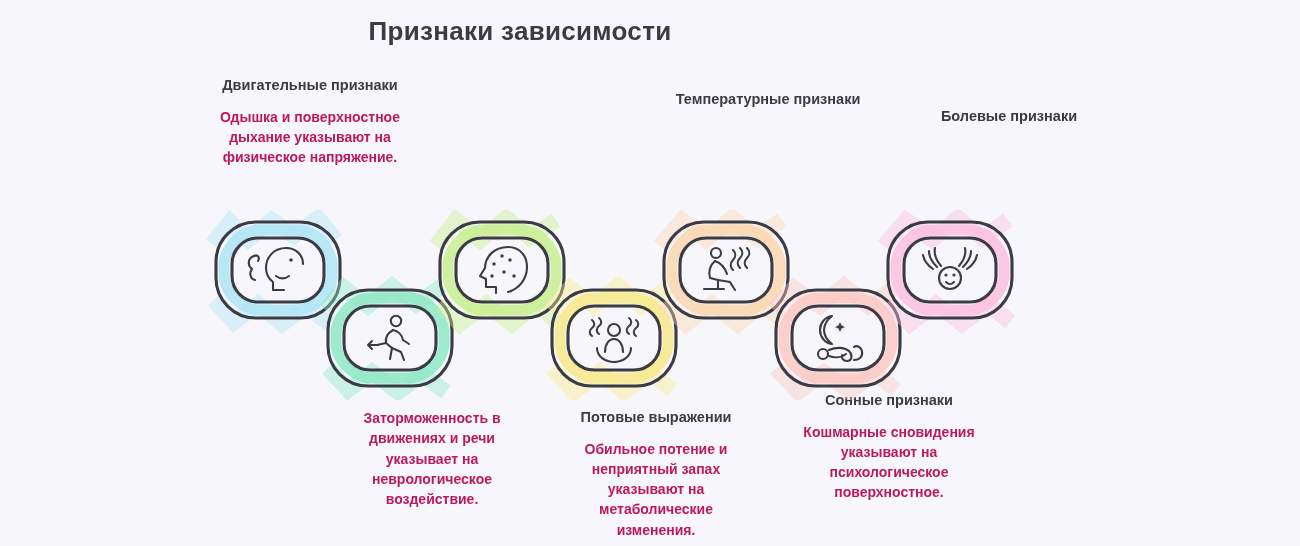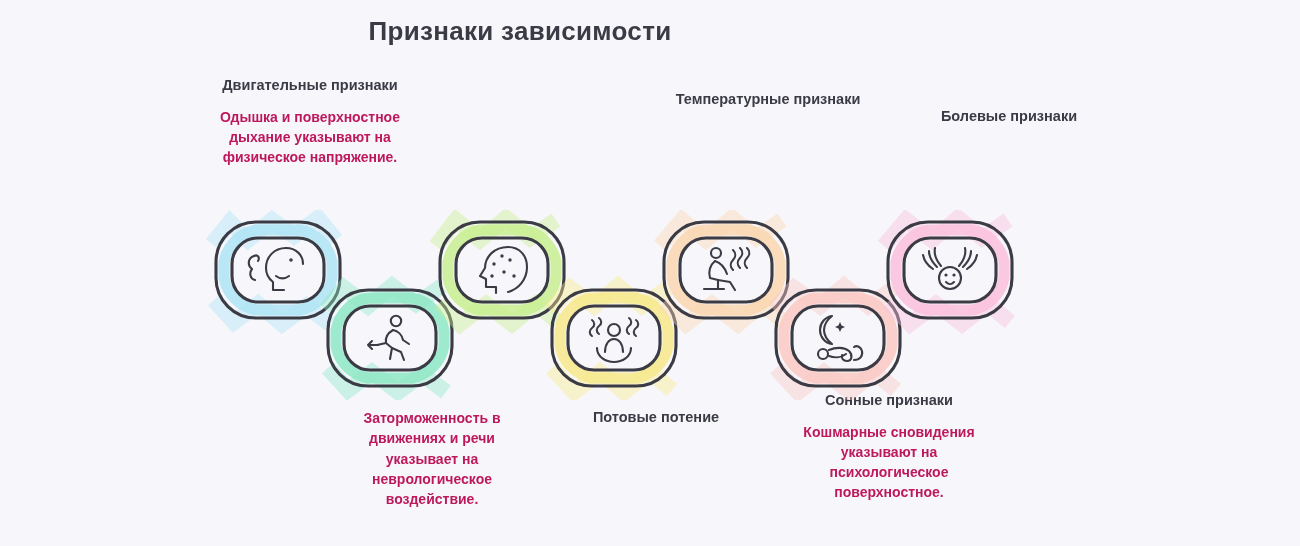--- a/index.html
+++ b/index.html
@@ -105,21 +105,22 @@
   <div class="label-title">Температурные признаки</div>
 </div>
 <div class="label-block" id="lbl-top-3">
   <div class="label-title">Болевые признаки</div>
 </div>
 
 <div class="label-block" id="lbl-bot-0">
   <div class="label-desc">Заторможенность в движениях и речи указывает на неврологическое воздействие.</div>
 </div>
 <div class="label-block" id="lbl-bot-1">
-  <div class="label-title">Потовые потение</div>
+  <div class="label-title">Потовые выражении</div>
+  <div class="label-desc">Обильное потение и неприятный запах указывают на метаболические изменения.</div>
 </div>
 <div class="label-block" id="lbl-bot-2">
   <div class="label-title">Сонные признаки</div>
   <div class="label-desc">Кошмарные сновидения указывают на психологическое поверхностное.</div>
 </div>
 
 <div id="chain-wrap">
   <svg id="chain-svg" width="920" height="190" viewBox="0 0 920 190" xmlns="http://www.w3.org/2000/svg">
     <defs>
 

